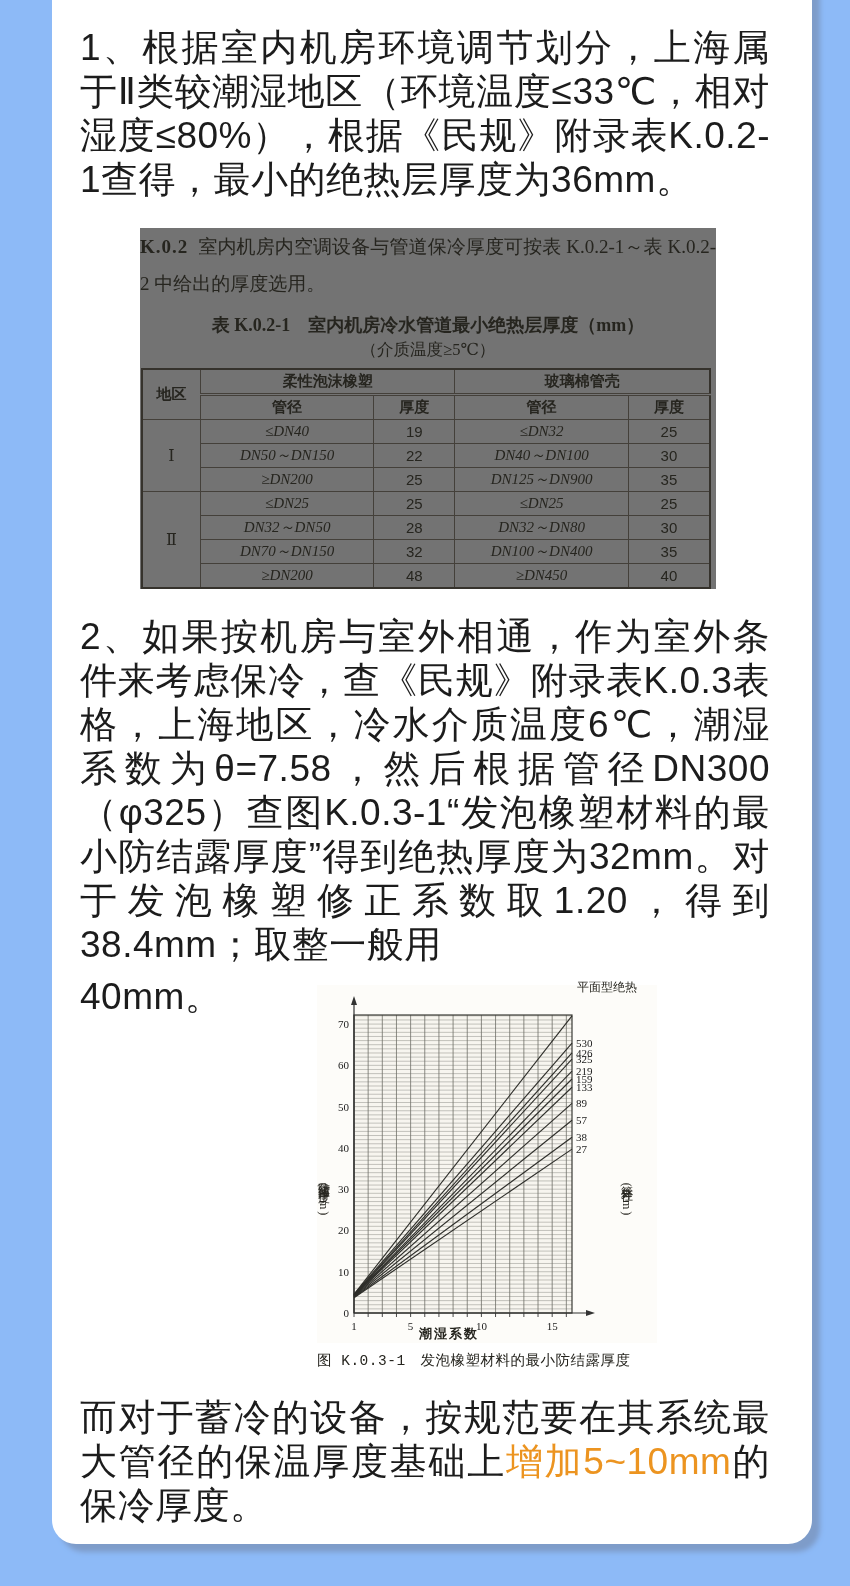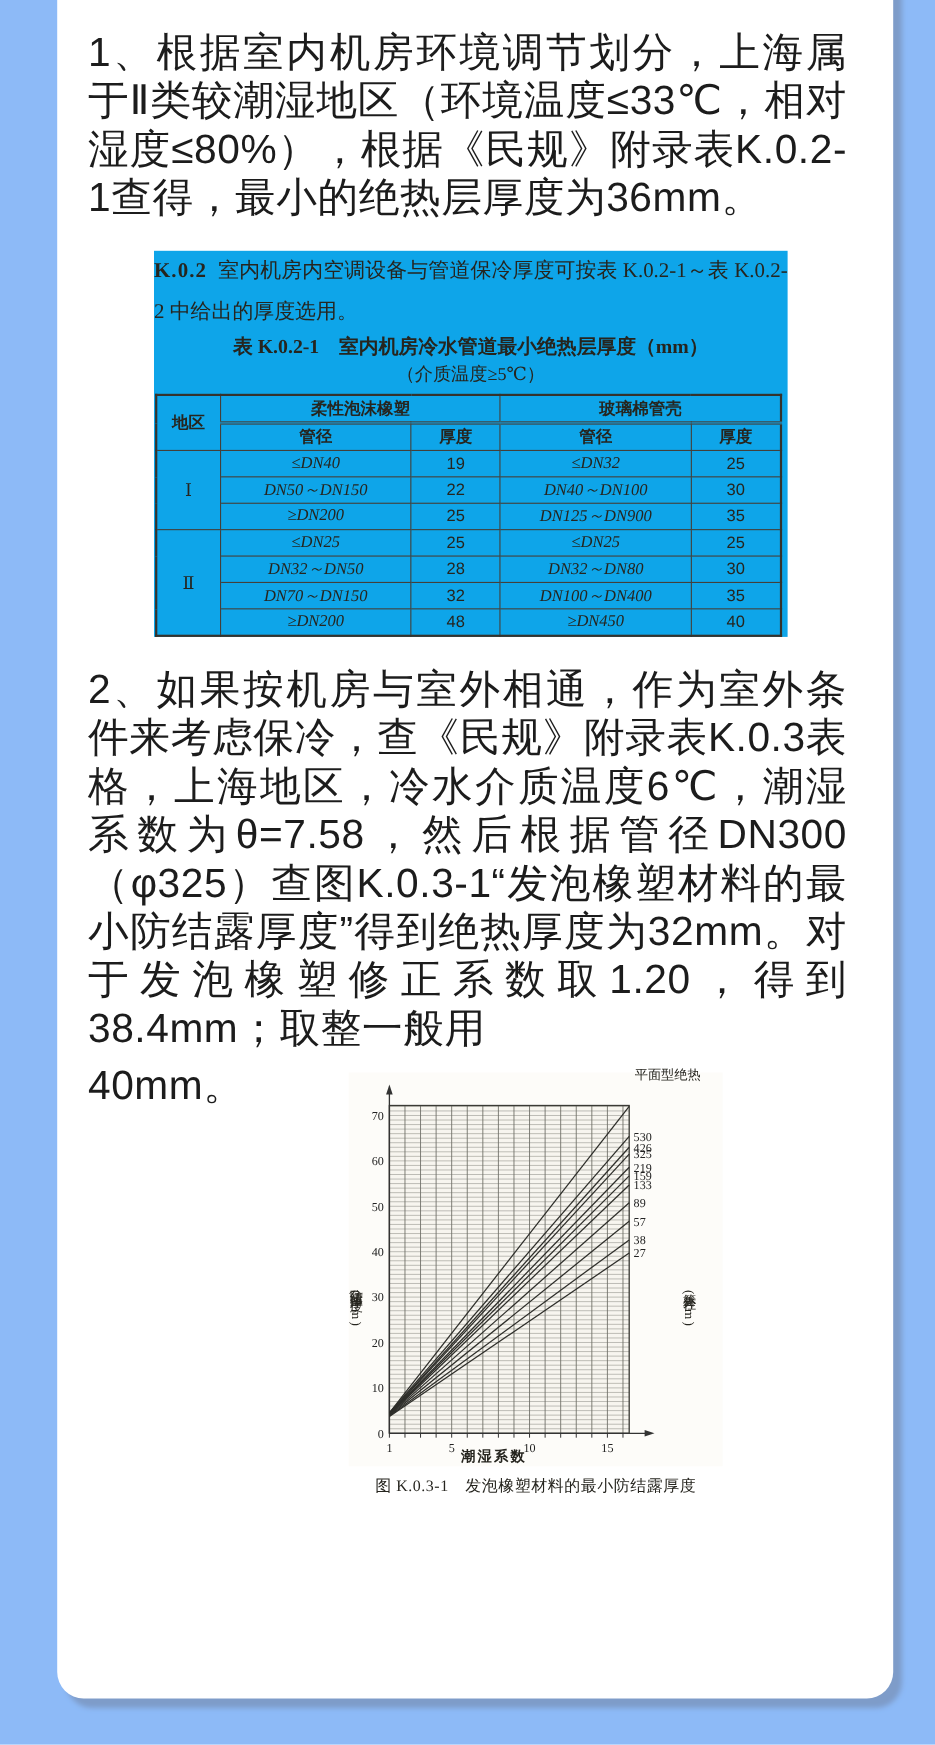--- a/index.html
+++ b/index.html
@@ -19,25 +19,25 @@
   .para{
     margin:0;font-size:37px;line-height:44px;letter-spacing:.5px;
     text-align:justify;color:var(--text,#1C1C1C);
   }
   .para.mt{margin-top:26px;}
 
   
   .scan{
     margin:26px 0 0 60px;width:576px;
     font-family:"Liberation Serif","DejaVu Serif",serif;
-    color:#26251F;background:#0ea5e9;
+    color:#26251F;background:#737373;
   }
   .clause{margin:0;font-size:19px;line-height:37px;text-align:justify;}
   .clause .clause-no{font-weight:bold;letter-spacing:1px;margin-right:10px;}
-  .tbl-title{text-align:center;font-weight:bold;font-size:18px;line-height:26px;}
+  .tbl-title{margin-top:10px;text-align:center;font-weight:bold;font-size:18px;line-height:26px;}
   .tbl-subtitle{text-align:center;font-size:16.5px;line-height:24px;}
   table.ktable{
     margin:6px auto 0 1px;border-collapse:collapse;width:570px;
     border:2px solid #35322C;font-size:15px;padding-left:20px;
   }
   .ktable th,.ktable td{
     border:1px solid #44403A;text-align:center;height:23px;padding:0 3px;
     font-weight:normal;color:#26251F;
   }
   .ktable thead th{font-weight:bold;}
@@ -50,21 +50,21 @@
   .fig-row{display:flex;align-items:flex-start;margin-top:8px;gap:32px;}
   .tail{display:inline-block;width:130px;flex:0 0 auto;}
   .chart-fig{margin:0 0 0 75px;width:340px;flex:0 0 auto;
     font-family:"Liberation Serif","DejaVu Serif",serif;color:#26251F;}
   .chart-wrap{position:relative;width:340px;height:358px;margin-top:10px;background:#FDFCF9;}
   .vlabel{position:absolute;writing-mode:vertical-rl;font-size:12px;letter-spacing:2px;color:#26251F;}
   .vlabel.left{left:-2px;top:210px;transform:translateY(-50%);}
   .vlabel.right{left:301px;top:212px;transform:translateY(-50%);}
   .top-anno{position:absolute;left:160px;top:-6px;width:160px;text-align:right;font-size:12px;color:#26251F;}
   .xlabel{position:absolute;left:0;top:340px;width:264px;text-align:center;font-size:13px;font-weight:bold;letter-spacing:2px;}
-  .fig-caption{margin-top:8px;width:340px;text-align:center;font-size:14.5px;letter-spacing:.5px;}
+  .fig-caption{margin-top:8px;width:340px;text-align:left;font-size:14.5px;letter-spacing:.5px;font-family:Liberation Mono, monospace;}
   .tick{font-family:"Liberation Serif","DejaVu Serif",serif;}
   svg text.tick{font-size:11px;fill:#222;}
   svg text.slabel{font-size:11px;fill:#222;font-family:"Liberation Serif","DejaVu Serif",serif;}
 
   .hl{color:var(--hl,#EC9420);}
 </style>
 </head>
 <body>
 
 <div class="card">
@@ -295,15 +295,16 @@
             </svg>
           <div class="vlabel left">防结露厚度(mm)</div>
           <div class="vlabel right">管外径(mm)</div>
           <div class="top-anno">平面型绝热</div>
           <div class="xlabel">潮湿系数</div>
         </div>
         <figcaption class="fig-caption">图 K.0.3-1　发泡橡塑材料的最小防结露厚度</figcaption>
       </figure>
     </div>
 
+    <p class="para mt"><span>而对于蓄冷的设备，按规范要在其系统最大管径的保温厚度基础上</span><span class="hl">增加5~10mm</span><span>的保冷厚度。</span></p>
 
   </div>
 </div>
 
 </body></html>

